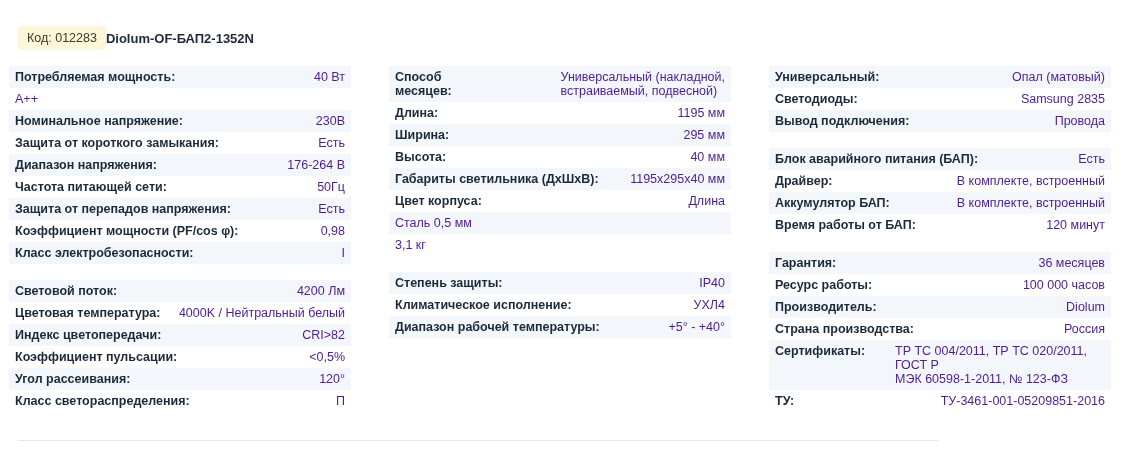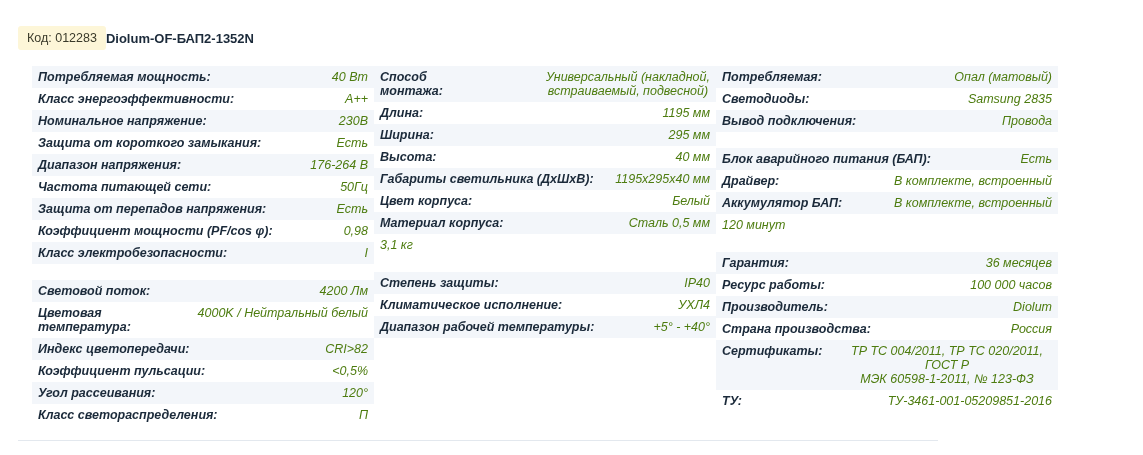--- a/index.html
+++ b/index.html
@@ -42,23 +42,23 @@
   .model-name {
     font-size: 13px;
     font-weight: bold;
     color: #1b2a3a;
     white-space: nowrap;
   }
 
   
   .columns {
     display: flex;
-    padding: 12px 14px 0 32px;
+    padding: 12px 14px 0 9px;
     box-sizing: border-box;
-    font-style: italic;
+    gap: 38px;
   }
   .column {
     width: 342px;
     flex: 0 0 342px;
   }
   .group {
     margin-bottom: 16px;
   }
   .group:last-child { margin-bottom: 13px; }
 
@@ -76,22 +76,22 @@
   }
   .row .label {
     font-weight: bold;
     color: #1b2a3a;
     text-align: left;
     padding-right: 10px;
     white-space: pre-line;
     flex: 1 1 auto;
   }
   .row .value {
-    color: #4d7c0f;
-    text-align: center;
+    color: #4c1d95;
+    text-align: left;
     white-space: pre-line;
     flex: 0 0 auto;
     max-width: 210px;
   }
 
   
   .bottom-rule {
     position: absolute;
     left: 18px;
     right: 18px;
@@ -112,21 +112,20 @@
 
   <div class="columns">
 
     <div class="column">
       <div class="group">
         <div class="row alt">
           <span class="label">Потребляемая мощность:</span>
           <span class="value">40 Вт</span>
         </div>
         <div class="row">
-          <span class="label">Класс энергоэффективности:</span>
           <span class="value">А++</span>
         </div>
         <div class="row alt">
           <span class="label">Номинальное напряжение:</span>
           <span class="value">230В</span>
         </div>
         <div class="row">
           <span class="label">Защита от короткого замыкания:</span>
           <span class="value">Есть</span>
         </div>
@@ -177,21 +176,21 @@
           <span class="label">Класс светораспределения:</span>
           <span class="value">П</span>
         </div>
       </div>
     </div>
 
     <div class="column">
       <div class="group">
         <div class="row alt">
           <span class="label">Способ
-монтажа:</span>
+месяцев:</span>
           <span class="value">Универсальный (накладной,
 встраиваемый, подвесной)</span>
         </div>
         <div class="row">
           <span class="label">Длина:</span>
           <span class="value">1195 мм</span>
         </div>
         <div class="row alt">
           <span class="label">Ширина:</span>
           <span class="value">295 мм</span>
@@ -199,24 +198,23 @@
         <div class="row">
           <span class="label">Высота:</span>
           <span class="value">40 мм</span>
         </div>
         <div class="row alt">
           <span class="label">Габариты светильника (ДхШхВ):</span>
           <span class="value">1195x295x40 мм</span>
         </div>
         <div class="row">
           <span class="label">Цвет корпуса:</span>
-          <span class="value">Белый</span>
-        </div>
-        <div class="row alt">
-          <span class="label">Материал корпуса:</span>
+          <span class="value">Длина</span>
+        </div>
+        <div class="row alt">
           <span class="value">Сталь 0,5 мм</span>
         </div>
         <div class="row">
           <span class="value">3,1 кг</span>
         </div>
       </div>
 
       <div class="group">
         <div class="row alt">
           <span class="label">Степень защиты:</span>
@@ -229,21 +227,21 @@
         <div class="row alt">
           <span class="label">Диапазон рабочей температуры:</span>
           <span class="value">+5° - +40°</span>
         </div>
       </div>
     </div>
 
     <div class="column">
       <div class="group">
         <div class="row alt">
-          <span class="label">Потребляемая:</span>
+          <span class="label">Универсальный:</span>
           <span class="value">Опал (матовый)</span>
         </div>
         <div class="row">
           <span class="label">Светодиоды:</span>
           <span class="value">Samsung 2835</span>
         </div>
         <div class="row alt">
           <span class="label">Вывод подключения:</span>
           <span class="value">Провода</span>
         </div>
@@ -256,20 +254,21 @@
         </div>
         <div class="row">
           <span class="label">Драйвер:</span>
           <span class="value">В комплекте, встроенный</span>
         </div>
         <div class="row alt">
           <span class="label">Аккумулятор БАП:</span>
           <span class="value">В комплекте, встроенный</span>
         </div>
         <div class="row">
+          <span class="label">Время работы от БАП:</span>
           <span class="value">120 минут</span>
         </div>
       </div>
 
       <div class="group">
         <div class="row alt">
           <span class="label">Гарантия:</span>
           <span class="value">36 месяцев</span>
         </div>
         <div class="row">

